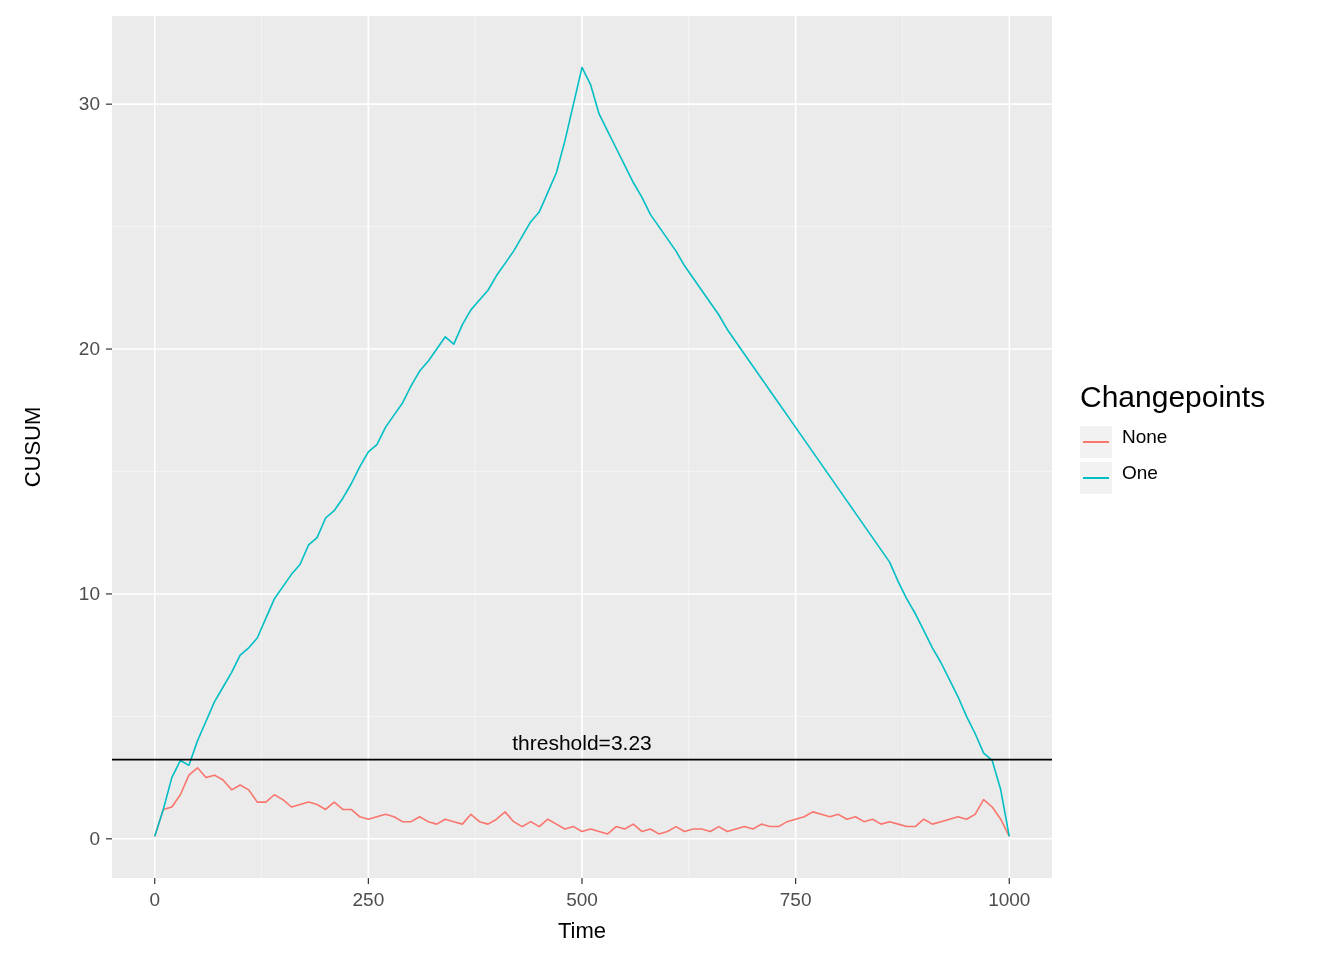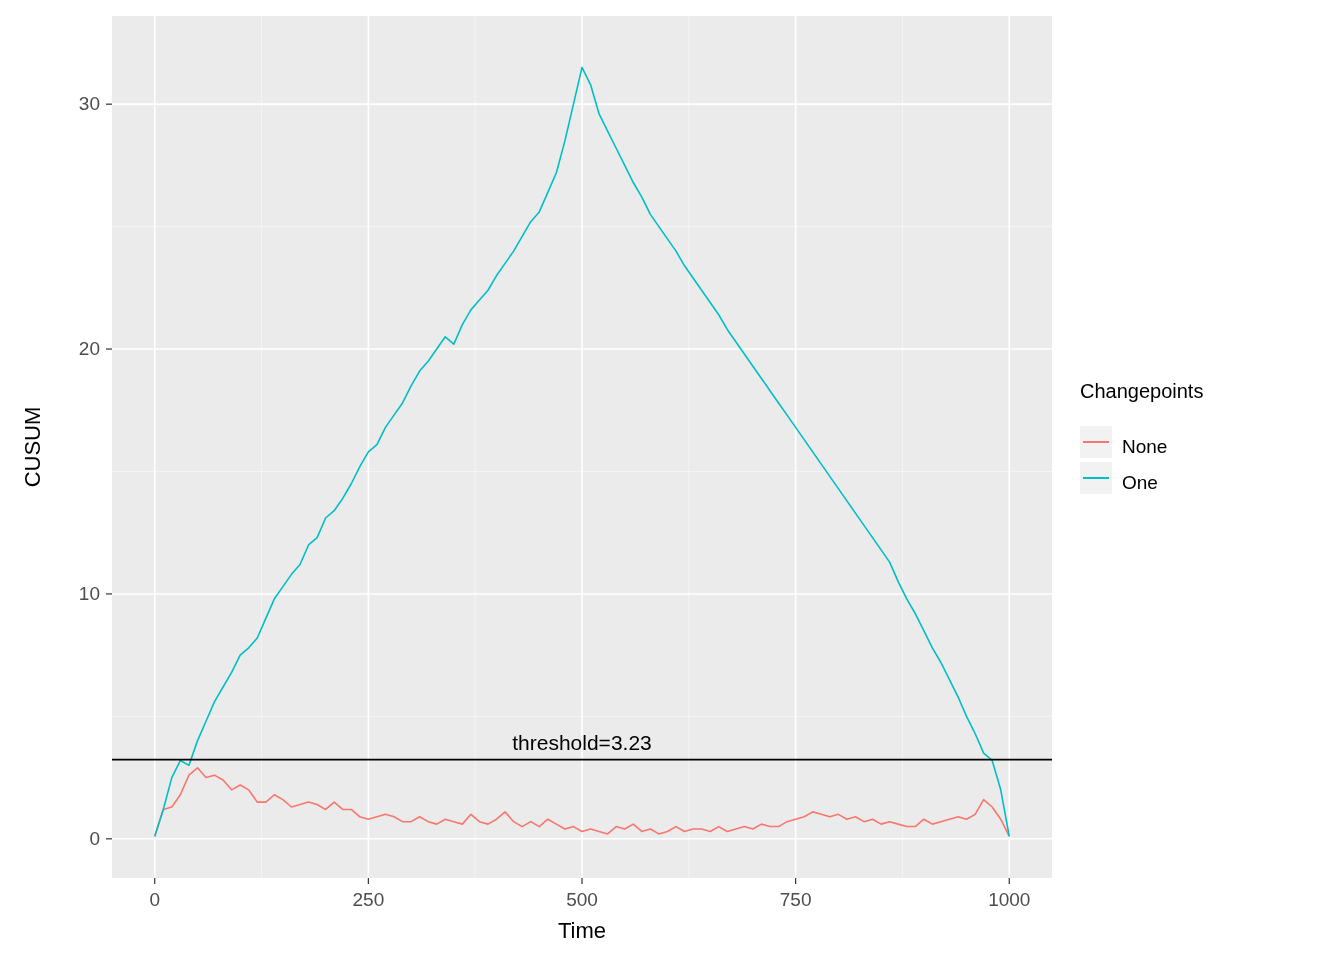--- a/index.html
+++ b/index.html
@@ -20,26 +20,26 @@
   svg { display:block; }
   .axis-title {
     fill: #000;
     font-size: 22px;
   }
   .legend {
     position: absolute;
     background: #ffffff;
   }
   .legend-title {
-    font-size: 20px;
-    margin-bottom: 23px;
+    font-size: 30px;
+    margin-bottom: 12px;
   }
   .legend-item {
     display: flex;
-    align-items: flex-end;
+    align-items: flex-start;
     height: 32px;
     margin: 4px 0;
   }
   .legend-key {
     width: 32px;
     height: 32px;
     background: #f2f2f2;
     margin-right: 10px;
     display:flex;
     align-items:center;

